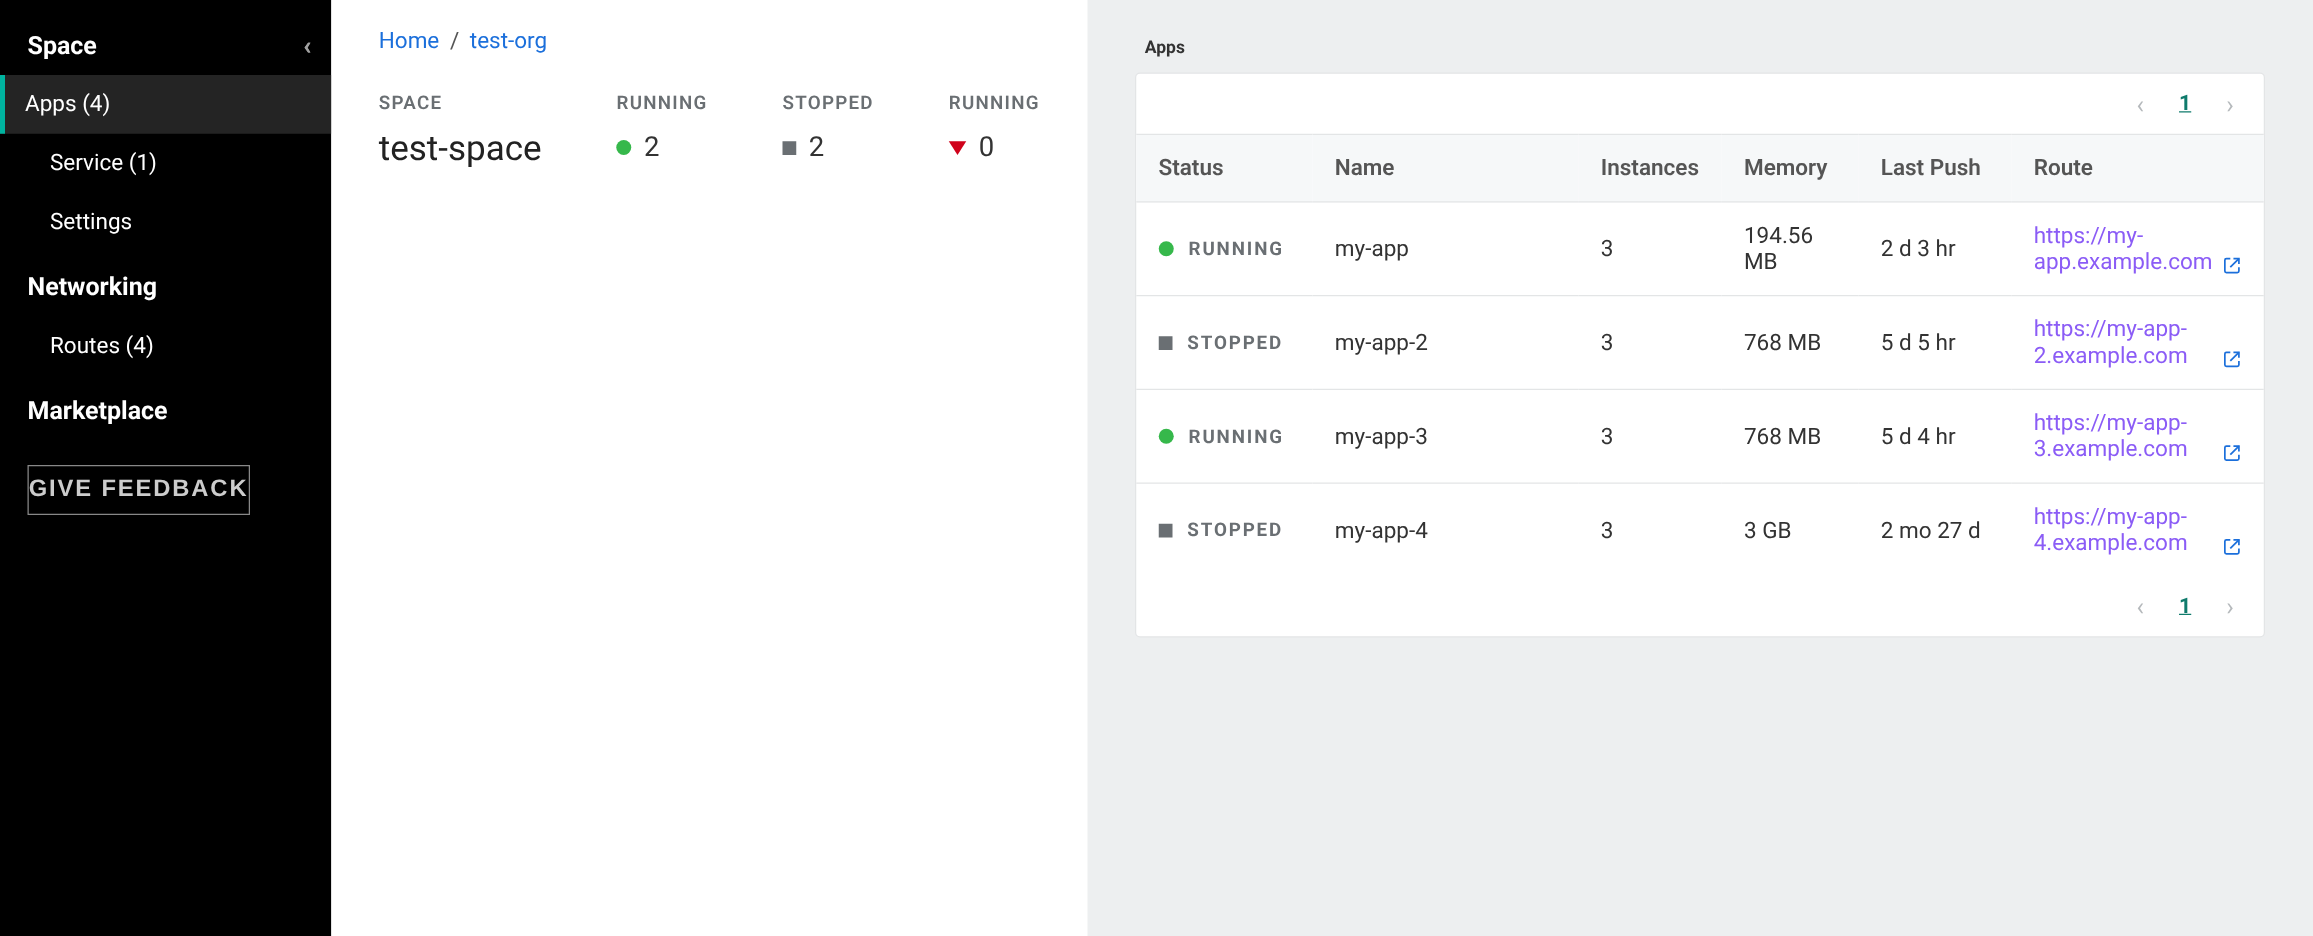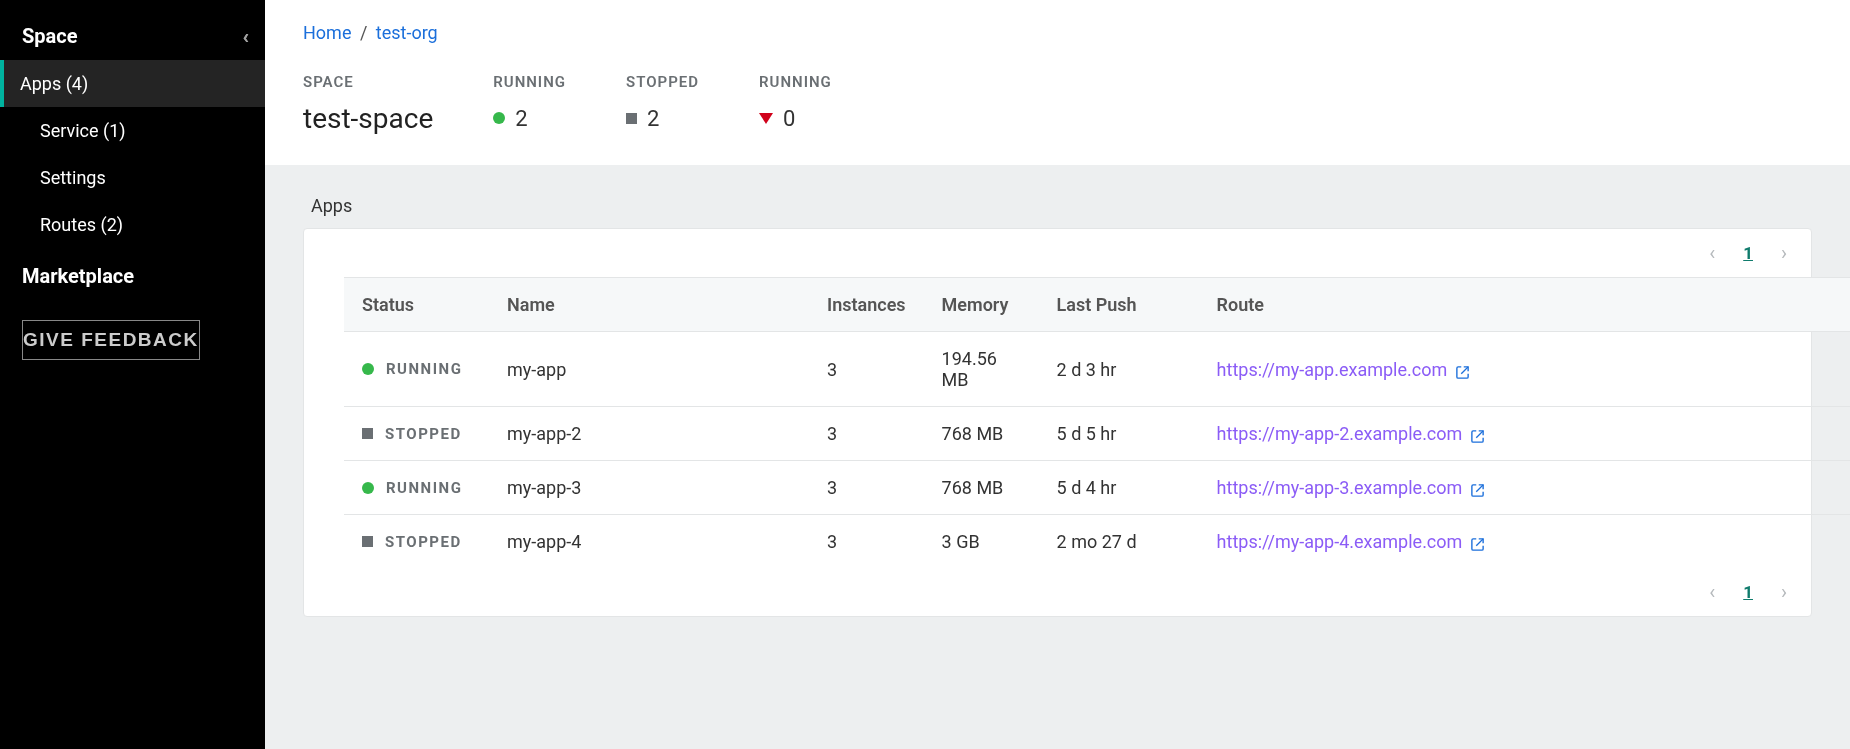--- a/index.html
+++ b/index.html
@@ -60,21 +60,21 @@
   padding: 8px 0;
   cursor: pointer;
   width: fit-content;
   font-weight: 600;
 }
 
 
 .main {
   flex: 1;
   display: flex;
-  flex-direction: column;
+  flex-direction: row;
   overflow: hidden;
 }
 .header {
   padding: 22px 38px 30px 38px;
   background: #fff;
 }
 .breadcrumb {
   font-size: 18px;
   color: #333;
 }
@@ -129,22 +129,22 @@
 }
 
 
 .content {
   background: #edeff0;
   flex: 1;
   padding: 30px 38px;
   overflow: auto;
 }
 .panel-title {
-  font-size: 18px;
-  font-weight: 400;
+  font-size: 14px;
+  font-weight: 700;
   color: #333;
   margin: 0 0 12px 8px;
 }
 .card {
   background: #fff;
   border: 1px solid #e3e5e6;
   border-radius: 4px;
 }
 .pager {
   display: flex;
@@ -163,21 +163,20 @@
 .pager .page-num {
   color: #0f7b6c;
   font-weight: 700;
   text-decoration: underline;
   cursor: pointer;
 }
 
 .table {
   width: 100%;
   border-collapse: collapse;
-  margin-left: 40px;
 }
 .table th {
   text-align: left;
   font-weight: 600;
   color: #555;
   background: #f6f8f9;
   padding: 16px 18px;
   border-top: 1px solid #e3e5e6;
   border-bottom: 1px solid #e3e5e6;
   font-size: 18px;
@@ -236,22 +235,25 @@
   <div class="nav-item active">
     <span>Apps (4)</span>
   </div>
   <div class="nav-item">
     <span>Service (1)</span>
   </div>
   <div class="nav-item">
     <span>Settings</span>
   </div>
 
+  <div class="section-title secondary">
+    <span>Networking</span>
+  </div>
   <div class="nav-item">
-    <span>Routes (2)</span>
+    <span>Routes (4)</span>
   </div>
 
   <div class="section-title secondary">
     <span>Marketplace</span>
   </div>
 
   <button class="feedback-btn">
     <span>GIVE FEEDBACK</span>
   </button>
 </nav>

